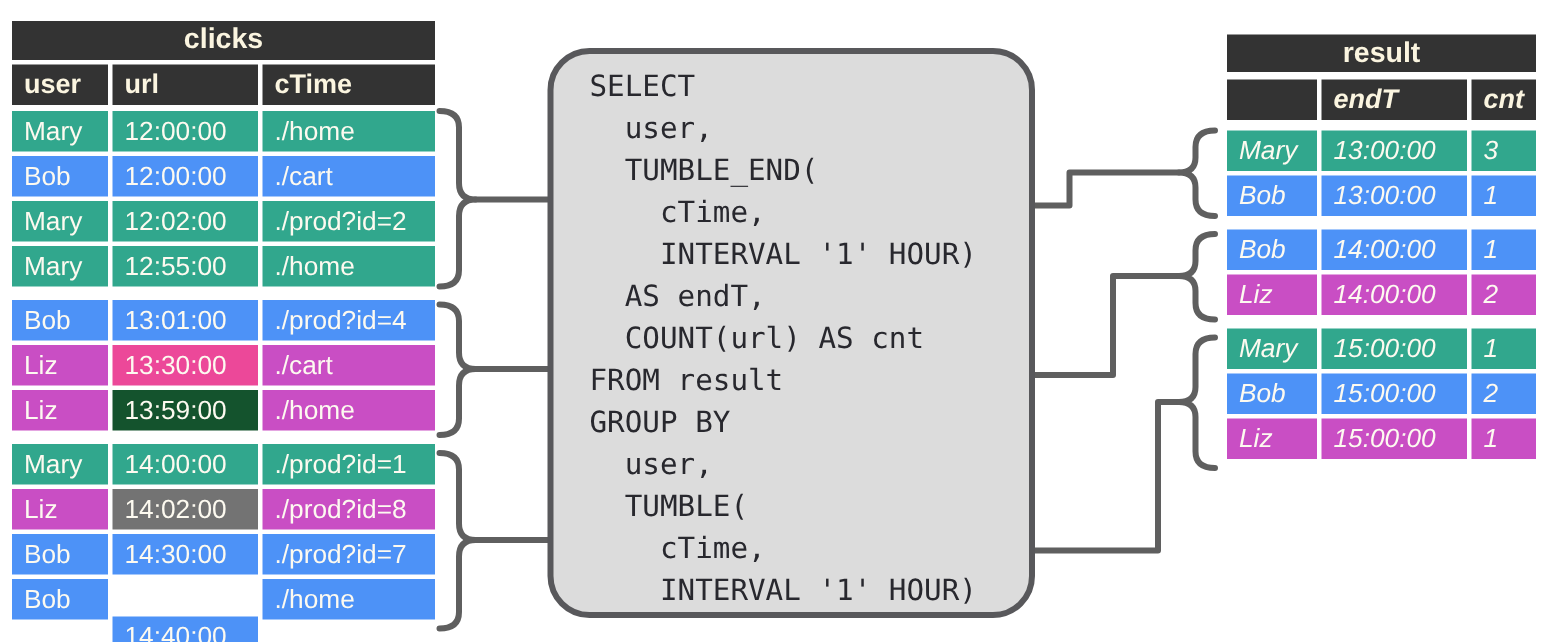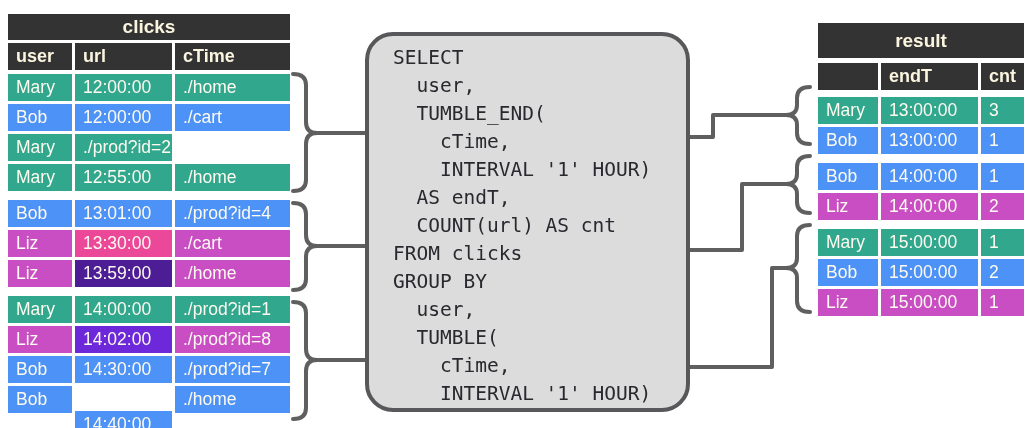--- a/index.html
+++ b/index.html
@@ -13,25 +13,25 @@
   .tbl { position:absolute; z-index:2; }
   .tbl-clicks { left:8px; top:14px; width:282px; }
   .tbl-result { left:818px; top:23px; width:206px; }
 
   .ttl {
     background:var(--header_bg); color:var(--header_text);
     font-weight:bold; font-size:19px;
     display:flex; align-items:center; justify-content:center;
   }
   .tbl-clicks .ttl { height:26px; margin-bottom:3px; }
-  .tbl-result .ttl { height:35px; margin-bottom:5px; }
+  .tbl-result .ttl { height:25px; margin-bottom:5px; }
 
   .grid { display:grid; gap:3px; }
   .tbl-clicks .grid { grid-template-columns:64px 97px 115px; }
-  .tbl-result .grid { grid-template-columns:60px 97px 43px; }
+  .tbl-result .grid { grid-template-columns:60px 97px 43px;font-style:italic; }
 
   .hrow { margin-bottom:4px; }
   .tbl-result .hrow { margin-bottom:7px; }
   .hcell {
     background:var(--header_bg); color:var(--header_text);
     font-weight:bold; font-size:18px; height:27px;
     display:flex; align-items:center; padding-left:8px; box-sizing:border-box;
   }
   .hcell { padding-right:2px; }
 
@@ -92,20 +92,21 @@
         <div class="cell" style="background: rgb(49, 167, 141);">12:00:00</div>
         <div class="cell" style="background: rgb(49, 167, 141);">./home</div>
       </div>
       <div class="grid trow">
         <div class="cell" style="background: rgb(77, 146, 247);">Bob</div>
         <div class="cell" style="background: rgb(77, 146, 247);">12:00:00</div>
         <div class="cell" style="background: rgb(77, 146, 247);">./cart</div>
       </div>
       <div class="grid trow">
         <div class="cell" style="background: rgb(49, 167, 141);">Mary</div>
+        <div class="cell" style="background: rgb(49, 167, 141);">12:02:00</div>
         <div class="cell" style="background: rgb(49, 167, 141);">./prod?id=2</div>
       </div>
       <div class="grid trow">
         <div class="cell" style="background: rgb(49, 167, 141);">Mary</div>
         <div class="cell" style="background: rgb(49, 167, 141);">12:55:00</div>
         <div class="cell" style="background: rgb(49, 167, 141);">./home</div>
       </div>
     </div>
 
     <div class="tgroup">
@@ -114,34 +115,34 @@
         <div class="cell" style="background: rgb(77, 146, 247);">13:01:00</div>
         <div class="cell" style="background: rgb(77, 146, 247);">./prod?id=4</div>
       </div>
       <div class="grid trow">
         <div class="cell" style="background: rgb(201, 78, 196);">Liz</div>
         <div class="cell" style="background: #ec4899;">13:30:00</div>
         <div class="cell" style="background: rgb(201, 78, 196);">./cart</div>
       </div>
       <div class="grid trow">
         <div class="cell" style="background: rgb(201, 78, 196);">Liz</div>
-        <div class="cell" style="background: #4c1d95;">13:59:00</div>
+        <div class="cell" style="background: #14532d;">13:59:00</div>
         <div class="cell" style="background: rgb(201, 78, 196);">./home</div>
       </div>
     </div>
 
     <div class="tgroup">
       <div class="grid trow">
         <div class="cell" style="background: rgb(49, 167, 141);">Mary</div>
         <div class="cell" style="background: rgb(49, 167, 141);">14:00:00</div>
         <div class="cell" style="background: rgb(49, 167, 141);">./prod?id=1</div>
       </div>
       <div class="grid trow">
         <div class="cell" style="background: rgb(201, 78, 196);">Liz</div>
-        <div class="cell" style="background: #6d28d9; text-align: right;">14:02:00</div>
+        <div class="cell" style="background: #737373; text-align: right;">14:02:00</div>
         <div class="cell" style="background: rgb(201, 78, 196); text-align: right;">./prod?id=8</div>
       </div>
       <div class="grid trow">
         <div class="cell" style="background: rgb(77, 146, 247);">Bob</div>
         <div class="cell" style="background: rgb(77, 146, 247);">14:30:00</div>
         <div class="cell" style="background: rgb(77, 146, 247);">./prod?id=7</div>
       </div>
       <div class="grid trow">
         <div class="cell" style="background: rgb(77, 146, 247);">Bob</div>
         <div class="cell" style="background: rgb(77, 146, 247); margin-top: 25px;">14:40:00</div>
@@ -151,21 +152,21 @@
   </div>
 
   <div class="sql">
     <div class="sql-line">SELECT</div>
     <div class="sql-line">  user,</div>
     <div class="sql-line">  TUMBLE_END(</div>
     <div class="sql-line">    cTime,</div>
     <div class="sql-line">    INTERVAL '1' HOUR)</div>
     <div class="sql-line">  AS endT,</div>
     <div class="sql-line">  COUNT(url) AS cnt</div>
-    <div class="sql-line">FROM clicks</div>
+    <div class="sql-line">FROM result</div>
     <div class="sql-line">GROUP BY</div>
     <div class="sql-line">  user,</div>
     <div class="sql-line">  TUMBLE(</div>
     <div class="sql-line">    cTime,</div>
     <div class="sql-line">    INTERVAL '1' HOUR)</div>
   </div>
 
   <div class="tbl tbl-result">
     <div class="ttl">result</div>
     <div class="grid hrow">

